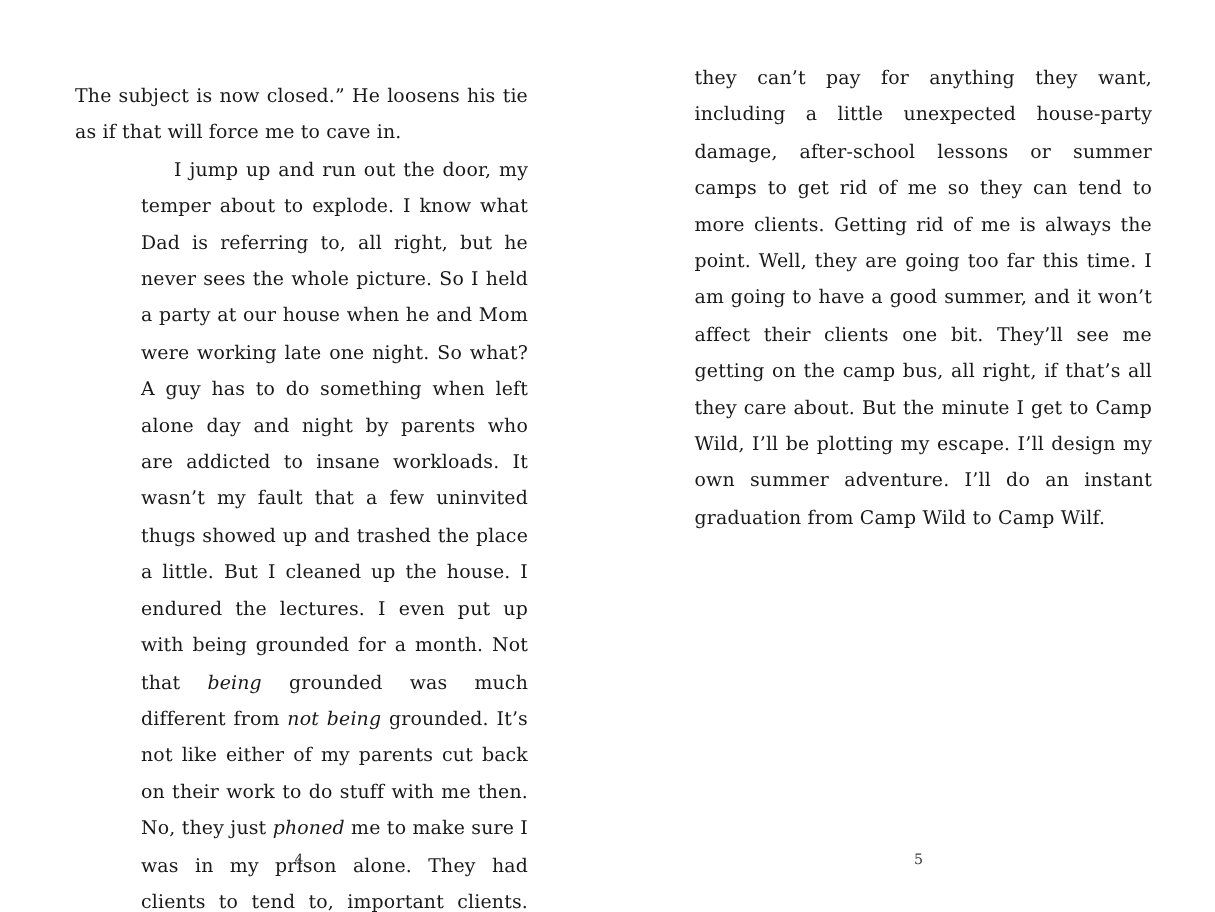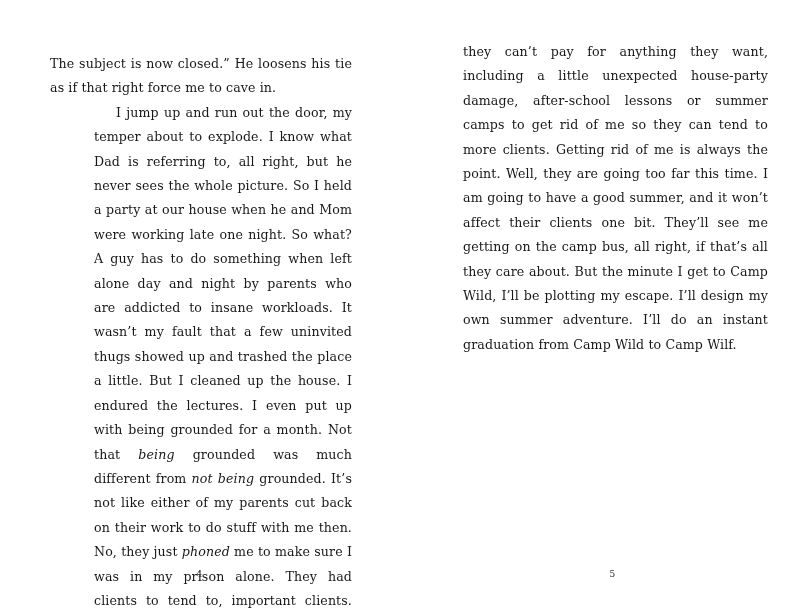--- a/index.html
+++ b/index.html
@@ -65,21 +65,21 @@
   .page-right .folio { left: 5px; }
   em { font-style: italic; }
 </style>
 </head>
 <body>
 
 <div class="book-spread">
 
   <div class="page page-left">
     <div class="text-column">
-      <p id="lp0">The subject is now closed.” He loosens his tie as if that right force me to cave in.</p>
+      <p id="lp0">The subject is now closed.” He loosens his tie as if that will force me to cave in.</p>
       <p class="indent" id="lp1">I jump up and run out the door, my temper about to explode. I know what Dad is referring to, all right, but he never sees the whole picture. So I held a party at our house when he and Mom were working late one night. So what? A guy has to do something when left alone day and night by parents who are addicted to insane workloads. It wasn’t my fault that a few uninvited thugs showed up and trashed the place a little. But I cleaned up the house. I endured the lectures. I even put up with being grounded for a month. Not that <em>being</em> grounded was much different from <em>not being</em> grounded. It’s not like either of my parents cut back on their work to do stuff with me then. No, they just <em>phoned</em> me to make sure I was in my prison alone. They had clients to tend to, important clients. Always more important than me.</p>
       <p class="indent" id="lp2">“Clients pay the bills,” Dad is always saying cheerfully. Like my parents aren’t so loaded that</p>
     </div>
     <div class="folio">4</div>
   </div>
 
   <div class="page page-right">
     <div class="text-column">
       <p id="rp0">they can’t pay for anything they want, including a little unexpected house-party damage, after-school lessons or summer camps to get rid of me so they can tend to more clients. Getting rid of me is always the point. Well, they are going too far this time. I am going to have a good summer, and it won’t affect their clients one bit. They’ll see me getting on the camp bus, all right, if that’s all they care about. But the minute I get to Camp Wild, I’ll be plotting my escape. I’ll design my own summer adventure. I’ll do an instant graduation from Camp Wild to Camp Wilf.</p>
     </div>

